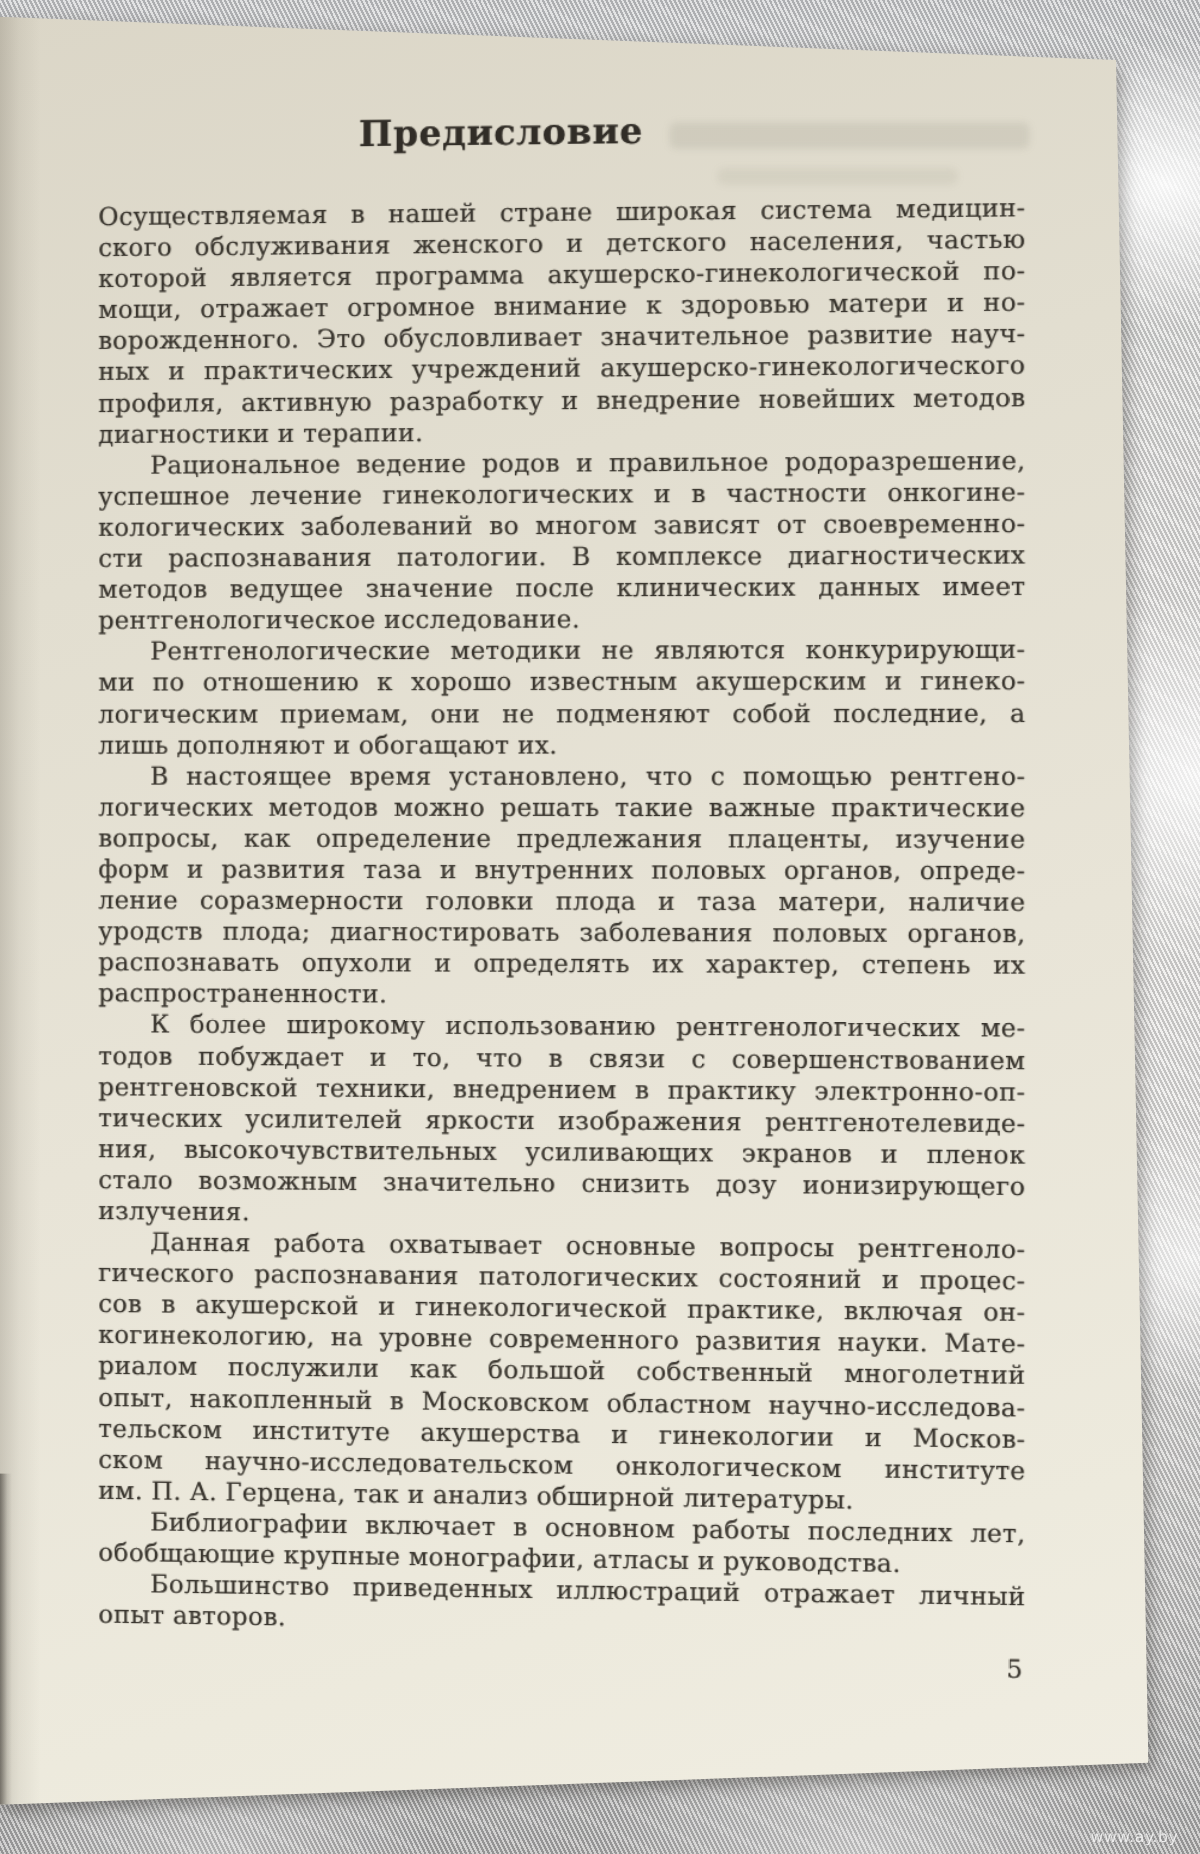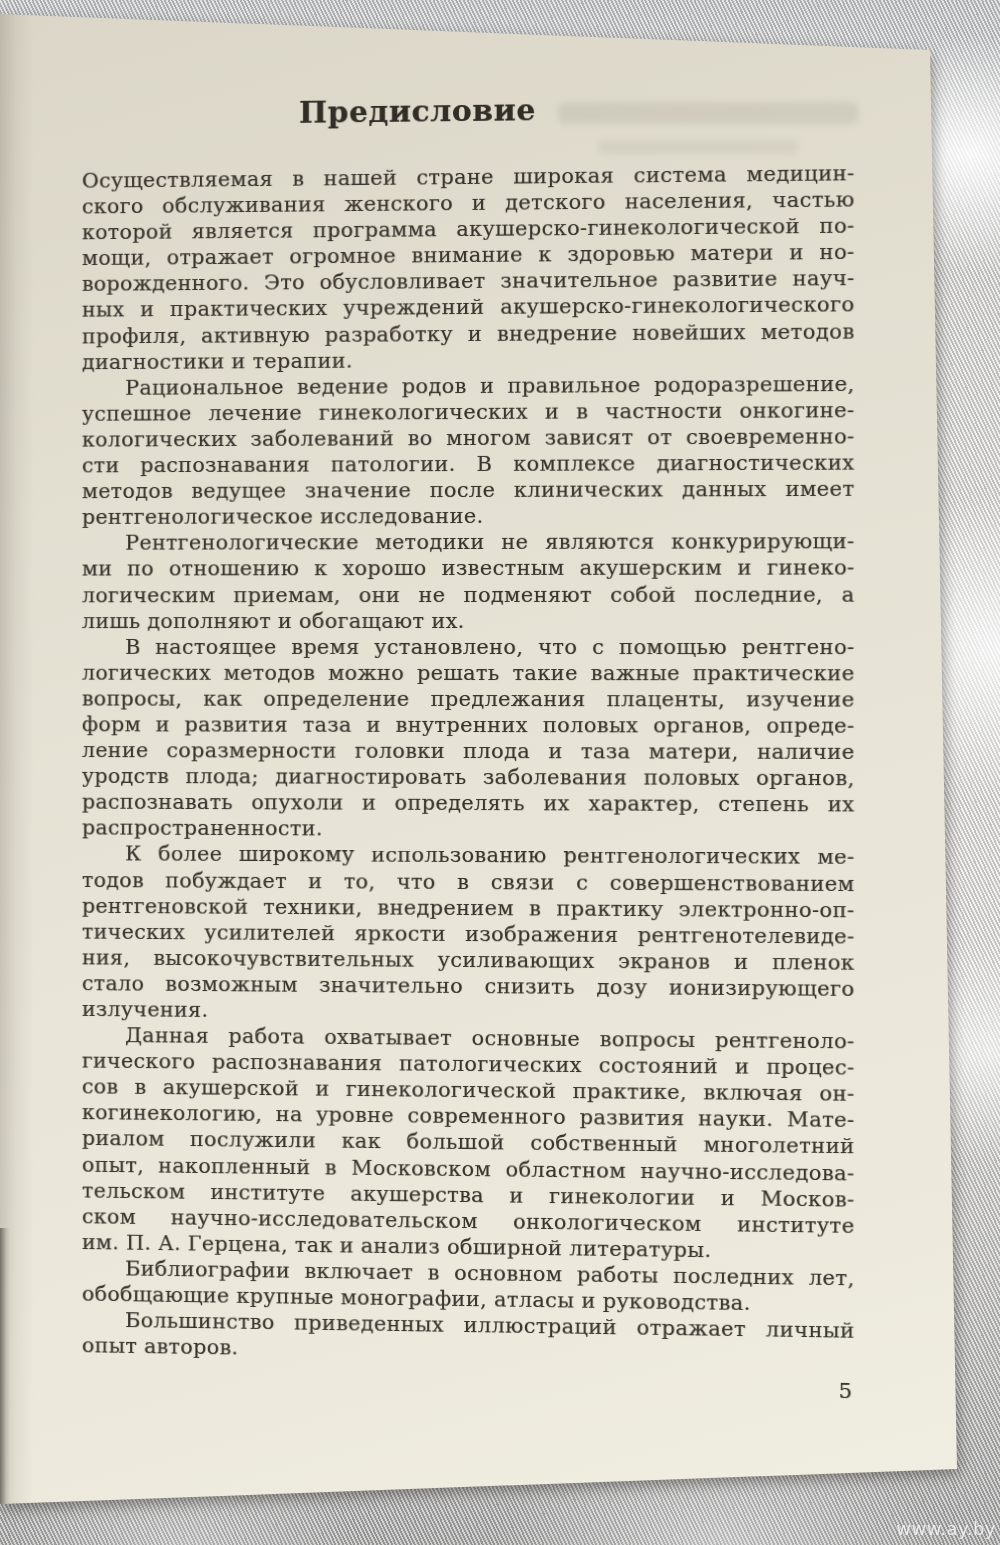--- a/index.html
+++ b/index.html
@@ -74,23 +74,23 @@
   .ln.ind { padding-left: 44px; }
 
   .page-number { text-align: right; padding-right: 2px; margin-top: 8px; font-size: 21px; }
 
   .vignette {
     position: absolute; inset: 0; pointer-events: none;
     background: radial-gradient(140% 120% at 45% 45%, rgba(0,0,0,0) 70%, rgba(58,56,53,.13) 100%);
   }
 
   .watermark {
-    position: absolute; right: 4px; bottom: 6px;
+    position: absolute; right: 18px; bottom: 6px;
     font-family: "DejaVu Sans", "Liberation Sans", sans-serif;
-    font-size: 18px; letter-spacing: .5px;
+    font-size: 13px; letter-spacing: .5px;
     color: rgba(255,255,255,.8);
     text-shadow: 0 0 2px rgba(128,128,128,.6);
   }
 </style>
 </head>
 <body>
 
 <div class="backdrop"></div>
 
 <div class="page-wrap">

